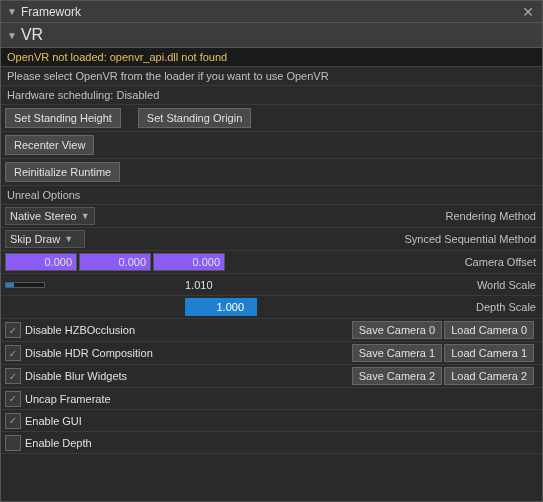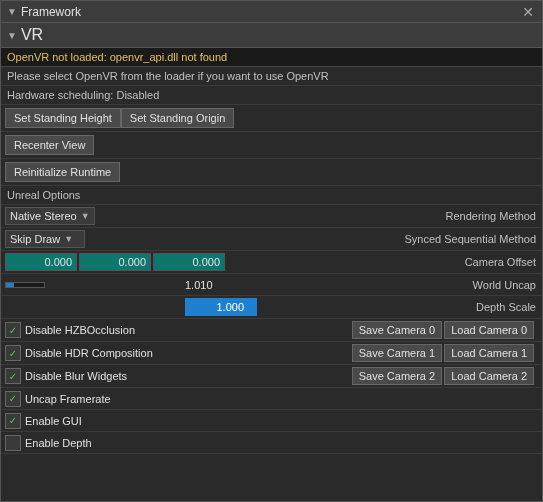--- a/index.html
+++ b/index.html
@@ -97,21 +97,21 @@
       padding: 3px 6px;
       color: #c0c0c0;
       font-size: 11px;
       border-bottom: 1px solid #3a3a3a;
     }
 
     .btn-row {
       display: flex;
       align-items: center;
       padding: 3px 4px;
-      gap: 0;
+      gap: 17px;
       border-bottom: 1px solid #3a3a3a;
     }
 
     .flat-btn {
       background: #4a4a4a;
       border: 1px solid #666;
       color: #e0e0e0;
       padding: 2px 8px;
       font-size: 11px;
       cursor: pointer;
@@ -147,21 +147,21 @@
       min-width: 80px;
       text-align: center;
     }
 
     .dropdown-arrow {
       font-size: 9px;
       color: #aaa;
     }
 
     .num-input {
-      background: #0f766e;
+      background: #8b5cf6;
       border: 1px solid #555;
       color: #e0e0e0;
       font-size: 11px;
       height: 18px;
       width: 72px;
       padding: 0 4px;
       text-align: right;
     }
 
     
@@ -348,21 +348,21 @@
 
     <div class="slider-row">
       <div class="slider-area">
         <div class="slider-track">
           <div class="slider-fill" style="width: 20%"></div>
         </div>
       </div>
       <div class="slider-val-area">
         <span class="prop-val-text">1.010</span>
       </div>
-      <div class="prop-right-label">World Uncap</div>
+      <div class="prop-right-label">World Scale</div>
     </div>
 
     <div class="slider-row">
       <div class="slider-area">
         
       </div>
       <div class="slider-val-area">
         <input class="depth-num" type="text" value="1.000" style="">
       </div>
       <div class="prop-right-label">Depth Scale</div>

